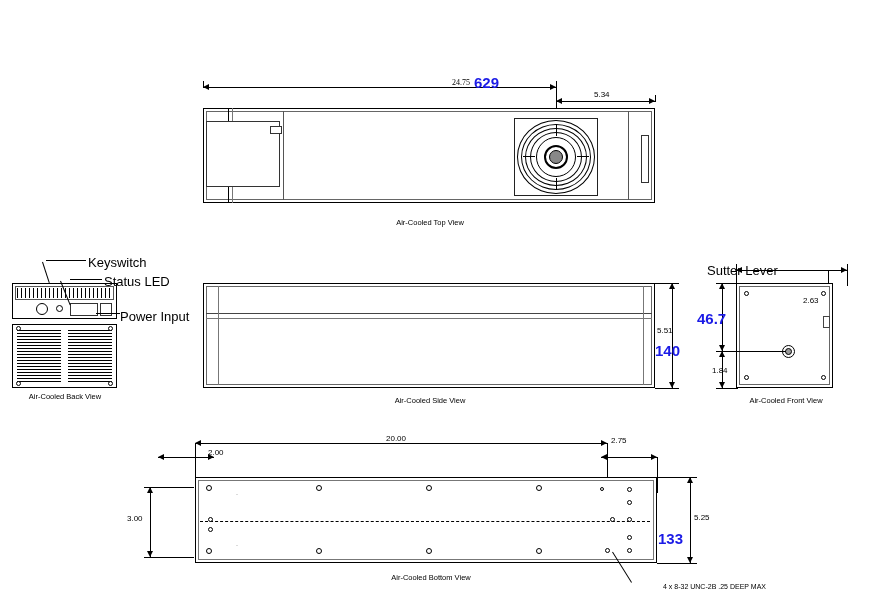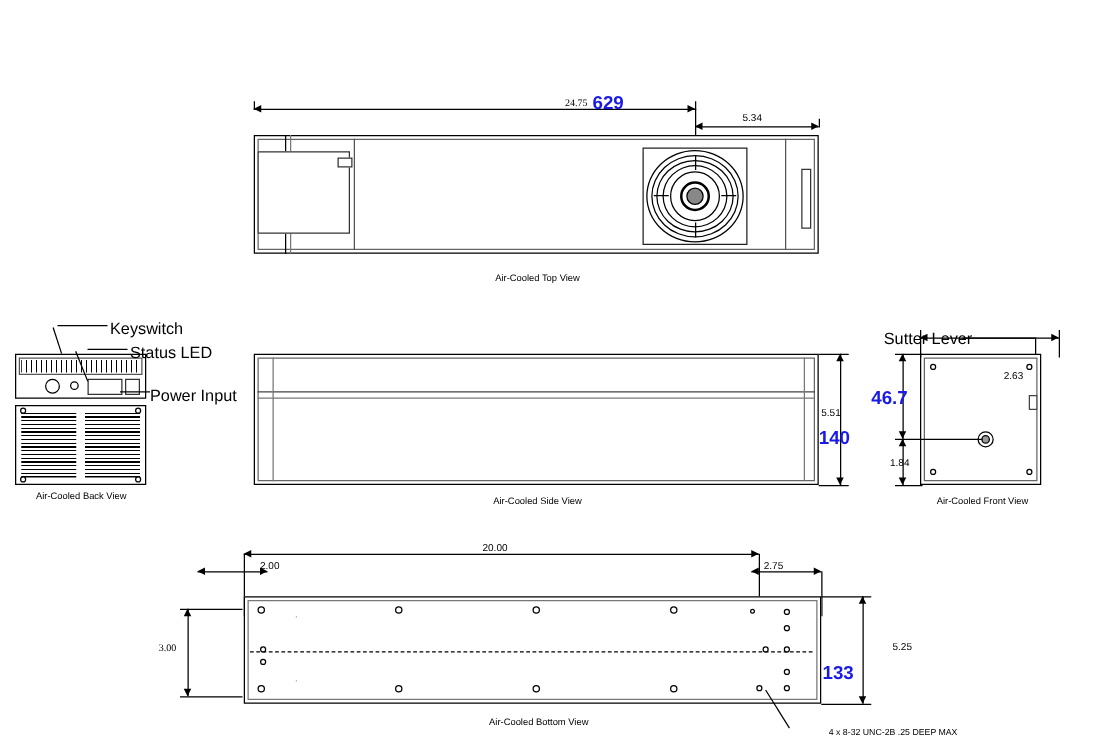--- a/index.html
+++ b/index.html
@@ -283,21 +283,21 @@
     <div class="ln vln" style="left:607px; top:443px; height:50px;"></div>
 
     <div class="ln hln" style="left:158px; top:457px; width:56px;"></div>
     <div class="arrowL" style="left:158px; top:454px;"></div>
     <div class="arrowR" style="left:208px; top:454px;"></div>
     <div class="dimtxt" style="left:208px; top:448px;">2.00</div>
 
     <div class="ln hln" style="left:601px; top:457px; width:56px;"></div>
     <div class="arrowL" style="left:601px; top:454px;"></div>
     <div class="arrowR" style="left:651px; top:454px;"></div>
-    <div class="dimtxt" style="left:611px; top:448px;text-align:right;">2.75</div>
+    <div class="dimtxt" style="left:611px; top:436px;text-align:right;">2.75</div>
     <div class="ln vln" style="left:657px; top:457px; height:36px;"></div>
 
     <div class="box" style="left:195px; top:477px; width:462px; height:86px;"></div>
     <div class="box" style="left:198px; top:480px; width:456px; height:80px; border-color:#777;"></div>
 
     <div class="dash" style="left:200px; top:521px; width:450px;"></div>
 
     <div class="hole" style="left:206px; top:485px; width:6px; height:6px;"></div>
     <div class="hole" style="left:206px; top:548px; width:6px; height:6px;"></div>
     <div class="hole" style="left:316px; top:485px; width:6px; height:6px;"></div>
@@ -317,28 +317,28 @@
     <div class="hole" style="left:627px; top:548px; width:5px; height:5px;"></div>
     <div class="hole" style="left:605px; top:548px; width:5px; height:5px;"></div>
     <div class="lbl" style="left:236px; top:491px; font-size:6px;">·</div>
     <div class="lbl" style="left:236px; top:542px; font-size:6px;">·</div>
 
     <div class="ln vln" style="left:150px; top:487px; height:70px;"></div>
     <div class="ln hln" style="left:144px; top:487px; width:50px;"></div>
     <div class="ln hln" style="left:144px; top:557px; width:50px;"></div>
     <div class="arrowU" style="left:147px; top:487px;"></div>
     <div class="arrowD" style="left:147px; top:551px;"></div>
-    <div class="dimtxt" style="left:127px; top:514px;font-family:Liberation Serif, serif;">3.00</div>
+    <div class="dimtxt" style="left:127px; top:514px;">3.00</div>
 
     <div class="ln vln" style="left:690px; top:477px; height:86px;"></div>
     <div class="ln hln" style="left:657px; top:477px; width:40px;"></div>
     <div class="ln hln" style="left:657px; top:563px; width:40px;"></div>
     <div class="arrowU" style="left:687px; top:477px;"></div>
     <div class="arrowD" style="left:687px; top:557px;"></div>
-    <div class="dimtxt" style="left:714px; top:513px;">5.25</div>
+    <div class="dimtxt" style="left:694px; top:513px;">5.25</div>
     <div class="bluedim" style="left:658px; top:530px;">133</div>
 
     <div class="ln" style="left:612px; top:552px; width:1px; height:36px; transform:rotate(-32deg); transform-origin: top;"></div>
     <div class="lbl" style="left:663px; top:583px; font-size:7px;">4 x 8-32 UNC-2B .25 DEEP MAX</div>
 
     <div class="caption" style="left:356px; top:573px; width:150px;">Air-Cooled Bottom View</div>
   </div>
 
 </div>
 

